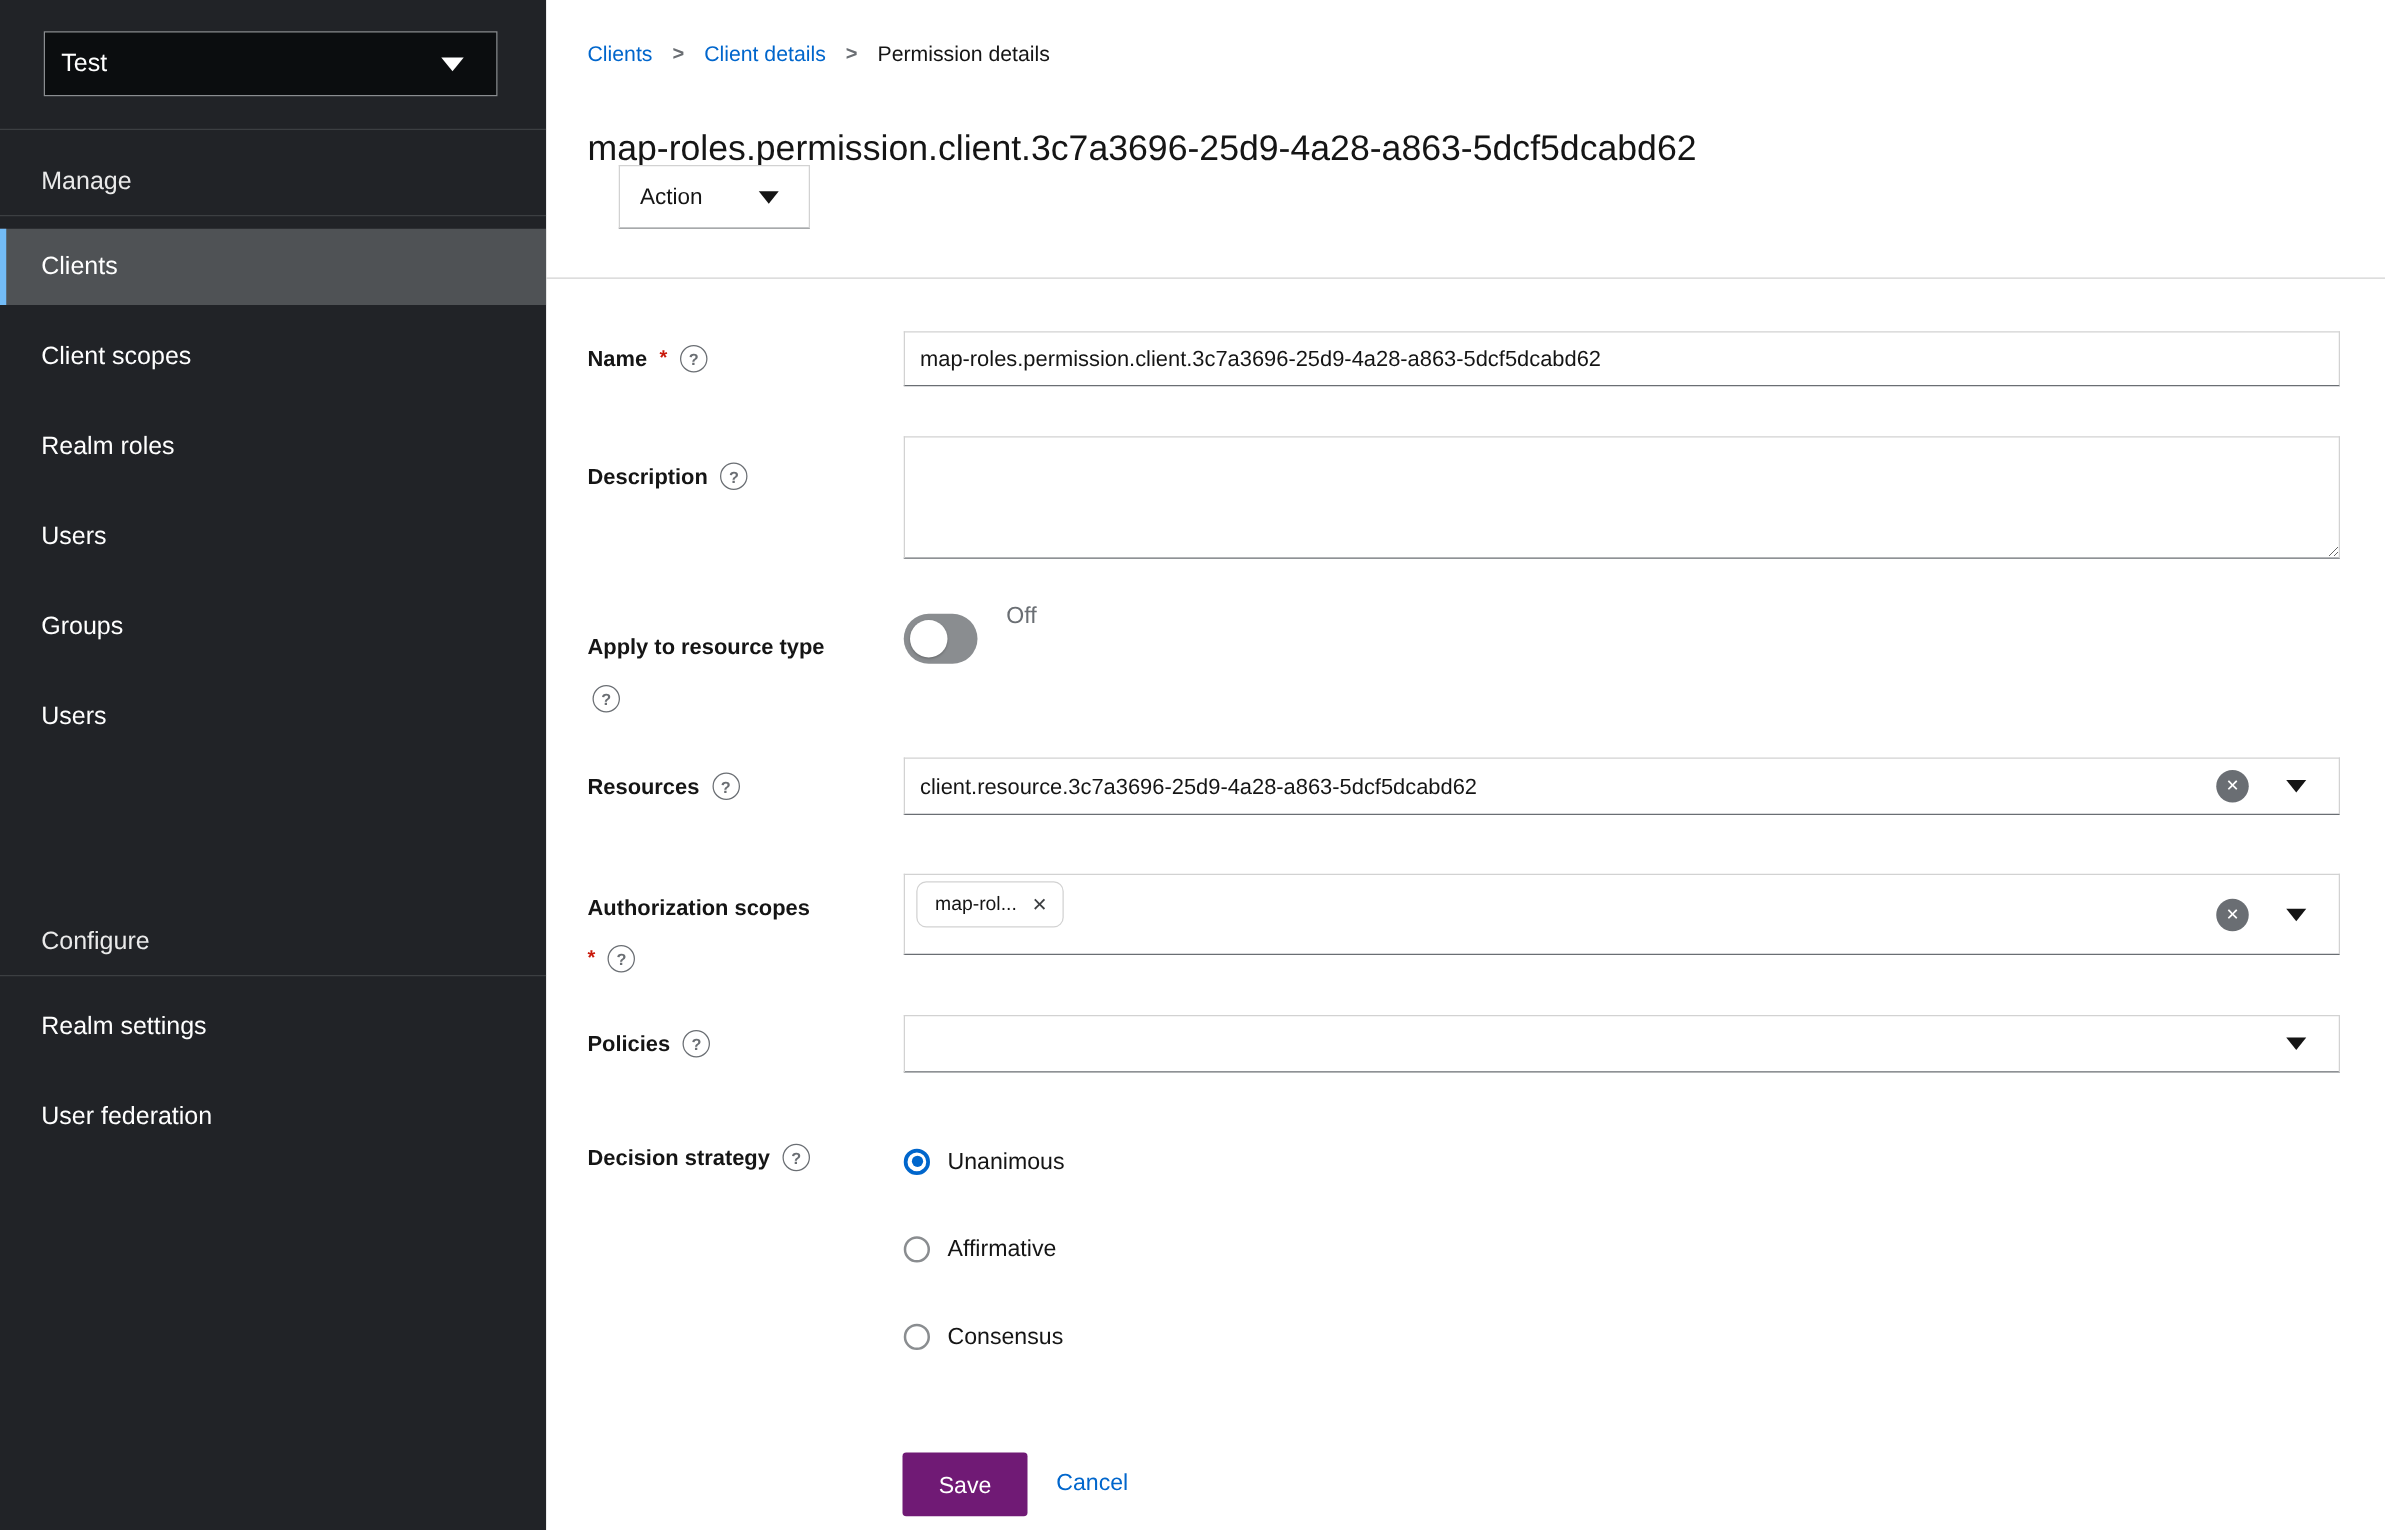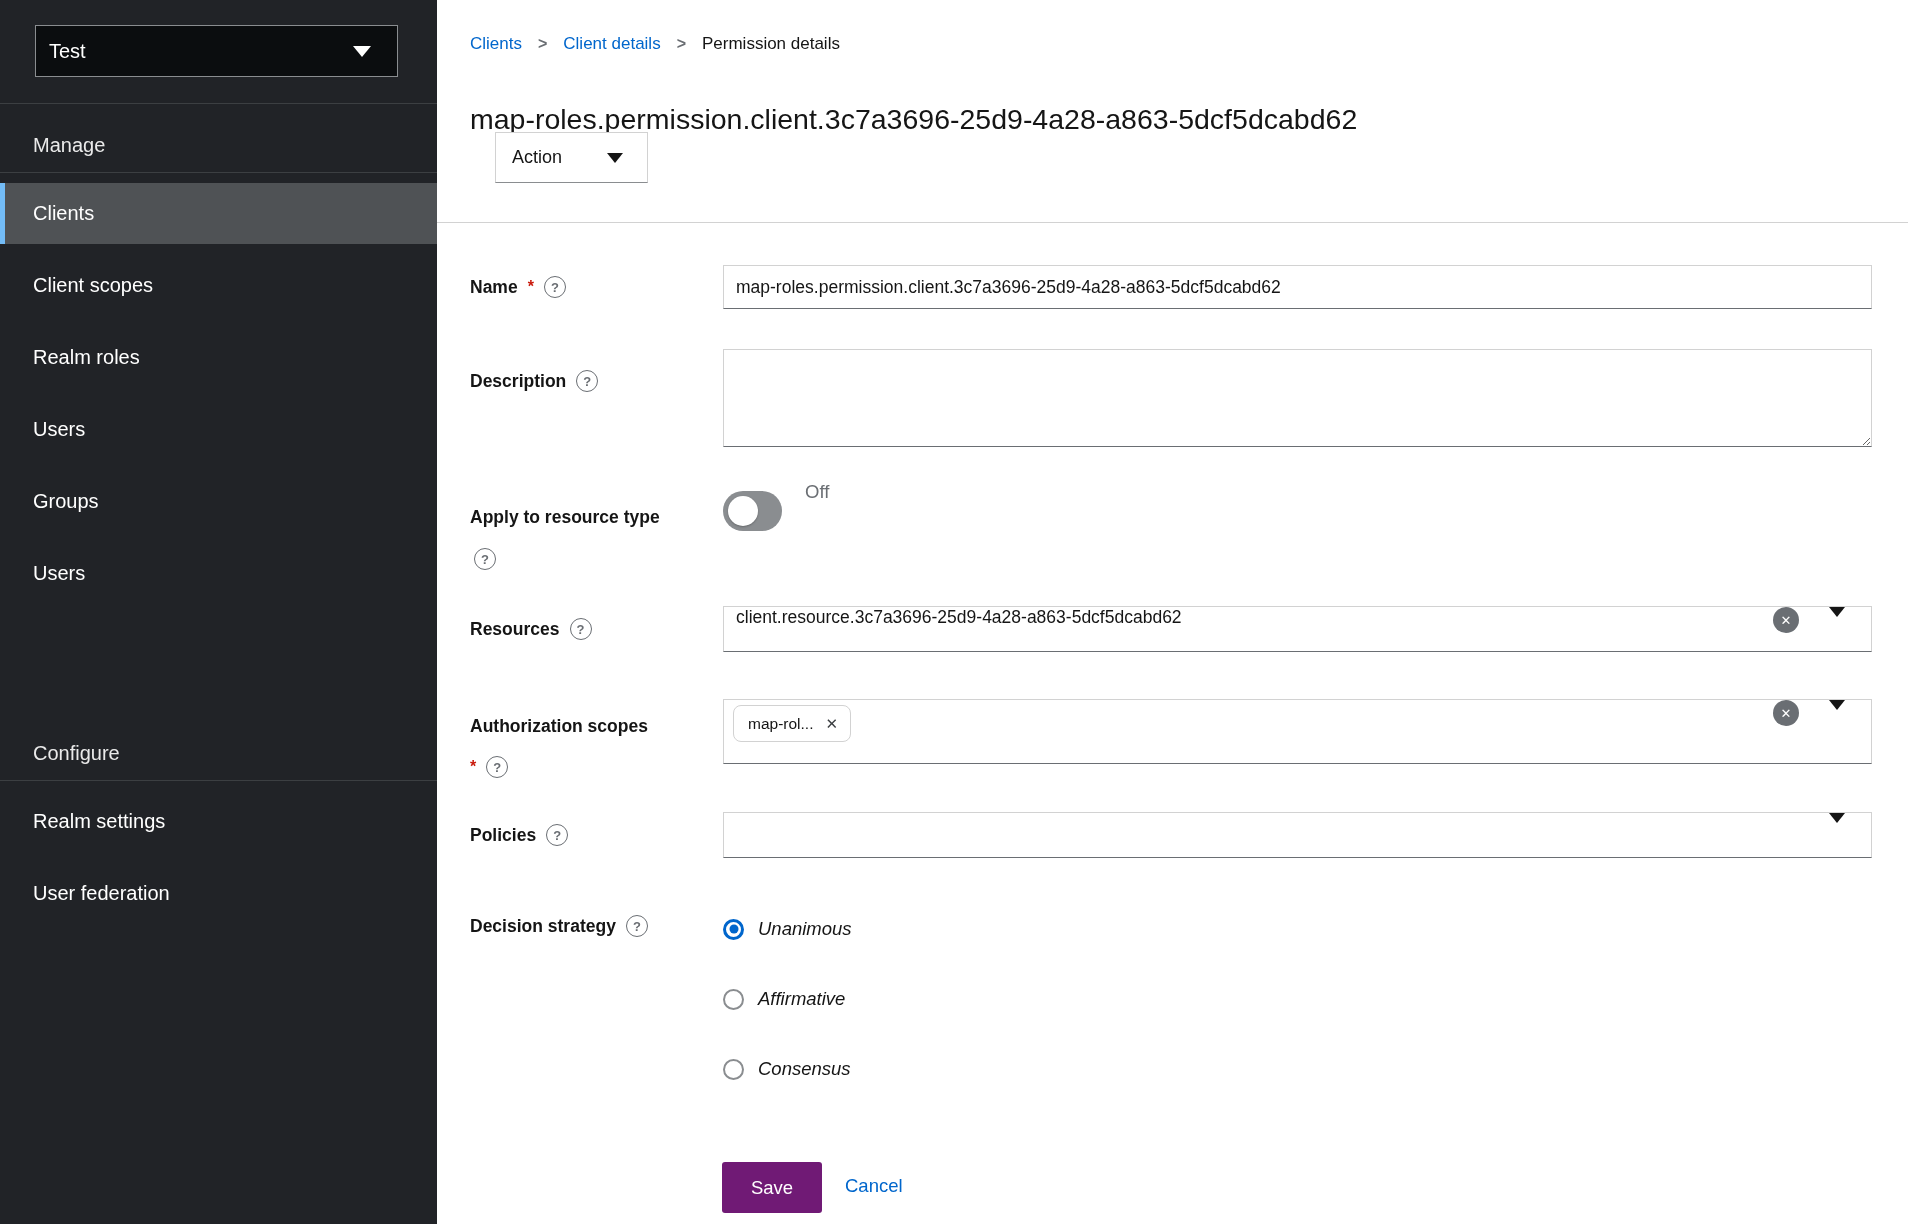--- a/index.html
+++ b/index.html
@@ -28,36 +28,36 @@
   .action-btn .action-label{font-size:18px;color:#151515;}
   .caret-down-dark{width:0;height:0;border-left:8px solid transparent;border-right:8px solid transparent;border-top:10px solid #151515;}
   .main-divider{position:absolute;left:0;top:222px;width:1471px;height:1px;background:#d2d2d2;}
 
   
   .row-label{position:absolute;left:33px;display:flex;align-items:center;gap:10px;height:30px;font-size:17.5px;font-weight:600;color:#151515;white-space:nowrap;}
   .req{color:#c9190b;font-size:16px;font-weight:600;}
   .help-icon{width:22px;height:22px;border:1.5px solid #6a6e73;border-radius:50%;display:inline-flex;align-items:center;justify-content:center;color:#6a6e73;font-size:13px;font-weight:700;flex:none;}
   .text-input{position:absolute;left:286px;width:1149px;height:44px;border:1px solid #d2d2d2;border-bottom:1px solid #6a6e73;background:#fff;font-size:17.5px;color:#151515;padding:0 12px;outline:none;}
   textarea.desc{position:absolute;left:286px;top:349px;width:1149px;height:98px;border:1px solid #d2d2d2;border-bottom:1px solid #6a6e73;background:#fff;resize:both;outline:none;font-size:17.5px;color:#151515;padding:8px 12px;}
-  .combo{position:absolute;left:286px;width:1149px;background:#fff;border:1px solid #d2d2d2;border-bottom:1px solid #6a6e73;display:flex;}
+  .combo{position:absolute;left:286px;width:1149px;background:#fff;border:1px solid #d2d2d2;border-bottom:1px solid #6a6e73;display:flex;align-items:center;}
   .combo .combo-text{font-size:17.5px;color:#151515;padding-left:12px;white-space:nowrap;}
   .combo .clear-btn{position:absolute;right:72px;width:26px;height:26px;border-radius:50%;background:#6a6e73;color:#fff;display:flex;align-items:center;justify-content:center;font-size:13px;font-weight:700;cursor:pointer;}
   .combo .combo-caret{position:absolute;right:26px;cursor:pointer;}
   .chip{position:absolute;left:9px;top:5px;height:37px;background:#fff;border:1px solid #d2d2d2;border-radius:8px;display:flex;align-items:center;gap:12px;padding:0 12px 0 14px;}
   .chip .chip-text{font-size:15.5px;color:#151515;}
   .chip .chip-close{color:#3c3f42;font-size:15px;font-weight:700;cursor:pointer;}
 
   
   .switch{position:absolute;left:286px;top:491px;width:59px;height:40px;background:#8a8d90;border-radius:20px;cursor:pointer;}
   .switch .knob{position:absolute;left:5px;top:5px;width:30px;height:30px;border-radius:50%;background:#fff;box-shadow:0 1px 2px rgba(0,0,0,0.25);}
   .switch-state{position:absolute;left:368px;top:477px;height:30px;display:flex;align-items:center;font-size:18.5px;color:#6a6e73;}
   .lone-help{position:absolute;left:37px;top:548px;}
 
   
-  .radio-line{position:absolute;left:286px;height:30px;display:flex;align-items:center;gap:14px;cursor:pointer;font-style:italic;}
+  .radio-line{position:absolute;left:286px;height:30px;display:flex;align-items:center;gap:14px;cursor:pointer;}
   .radio-circle{width:21px;height:21px;border-radius:50%;border:2px solid #8a8d90;background:#fff;flex:none;position:relative;}
   .radio-line.checked .radio-circle{border:3px solid #0066cc;}
   .radio-line.checked .radio-circle::after{content:"";position:absolute;left:50%;top:50%;transform:translate(-50%,-50%);width:9px;height:9px;border-radius:50%;background:#0066cc;}
   .radio-text{font-size:18.5px;color:#151515;}
 
   .save-btn{position:absolute;left:285px;top:1162px;width:100px;height:51px;background:#701a75;color:#fff;border:none;border-radius:3px;font-size:18.5px;cursor:pointer;}
   .cancel-link{position:absolute;left:408px;top:1175px;font-size:18.5px;color:#0066cc;text-decoration:none;cursor:pointer;}
 </style>
 </head>
 <body>

